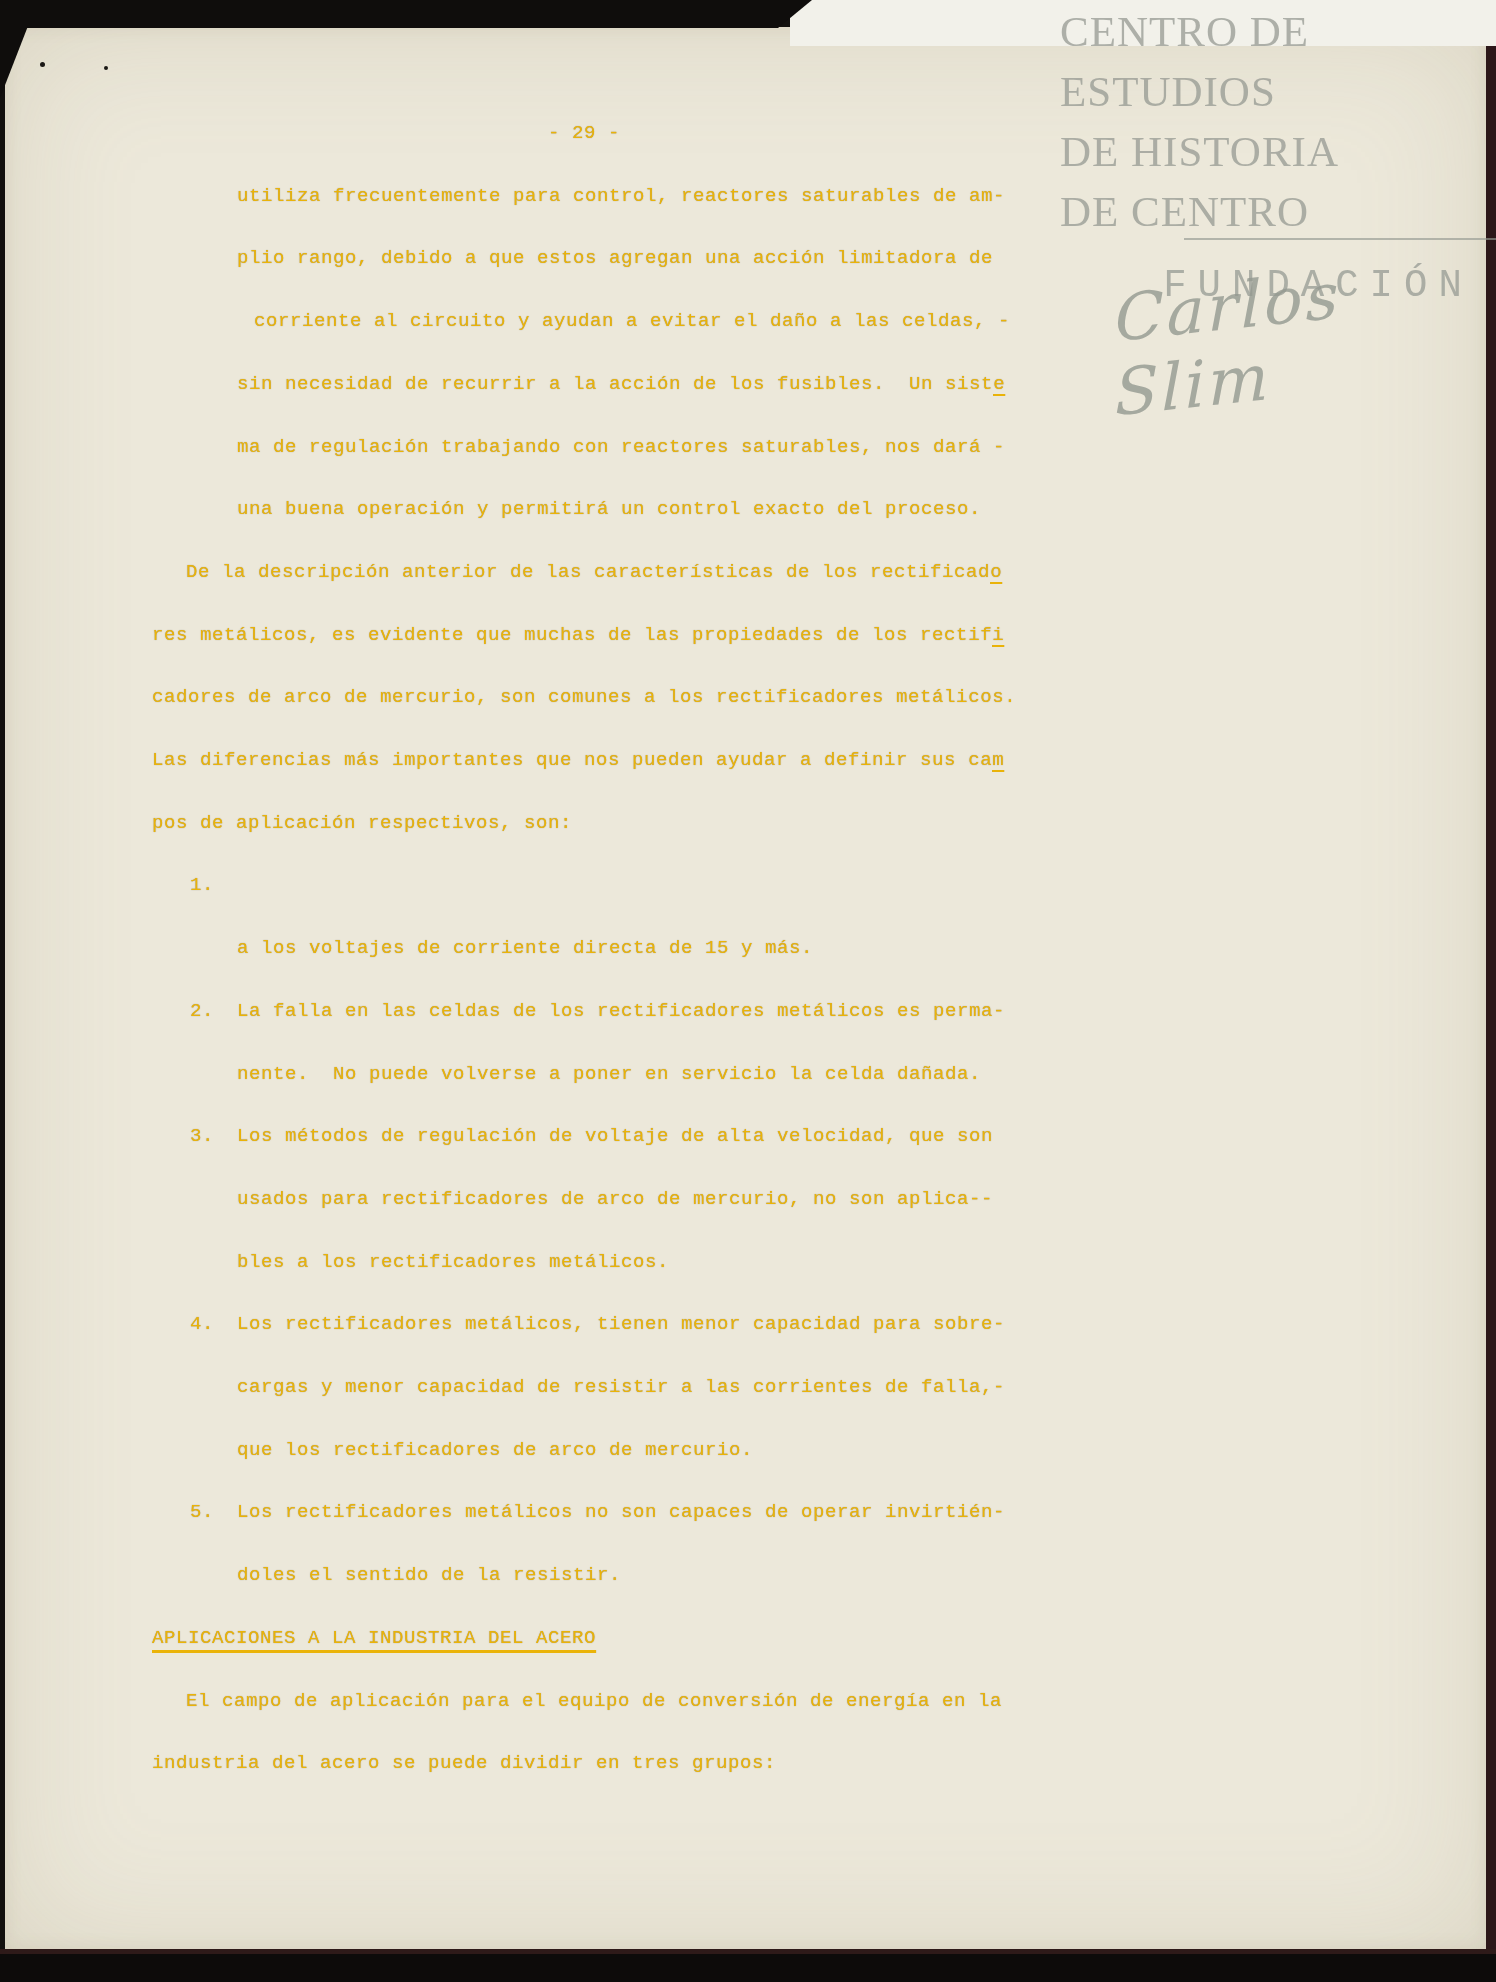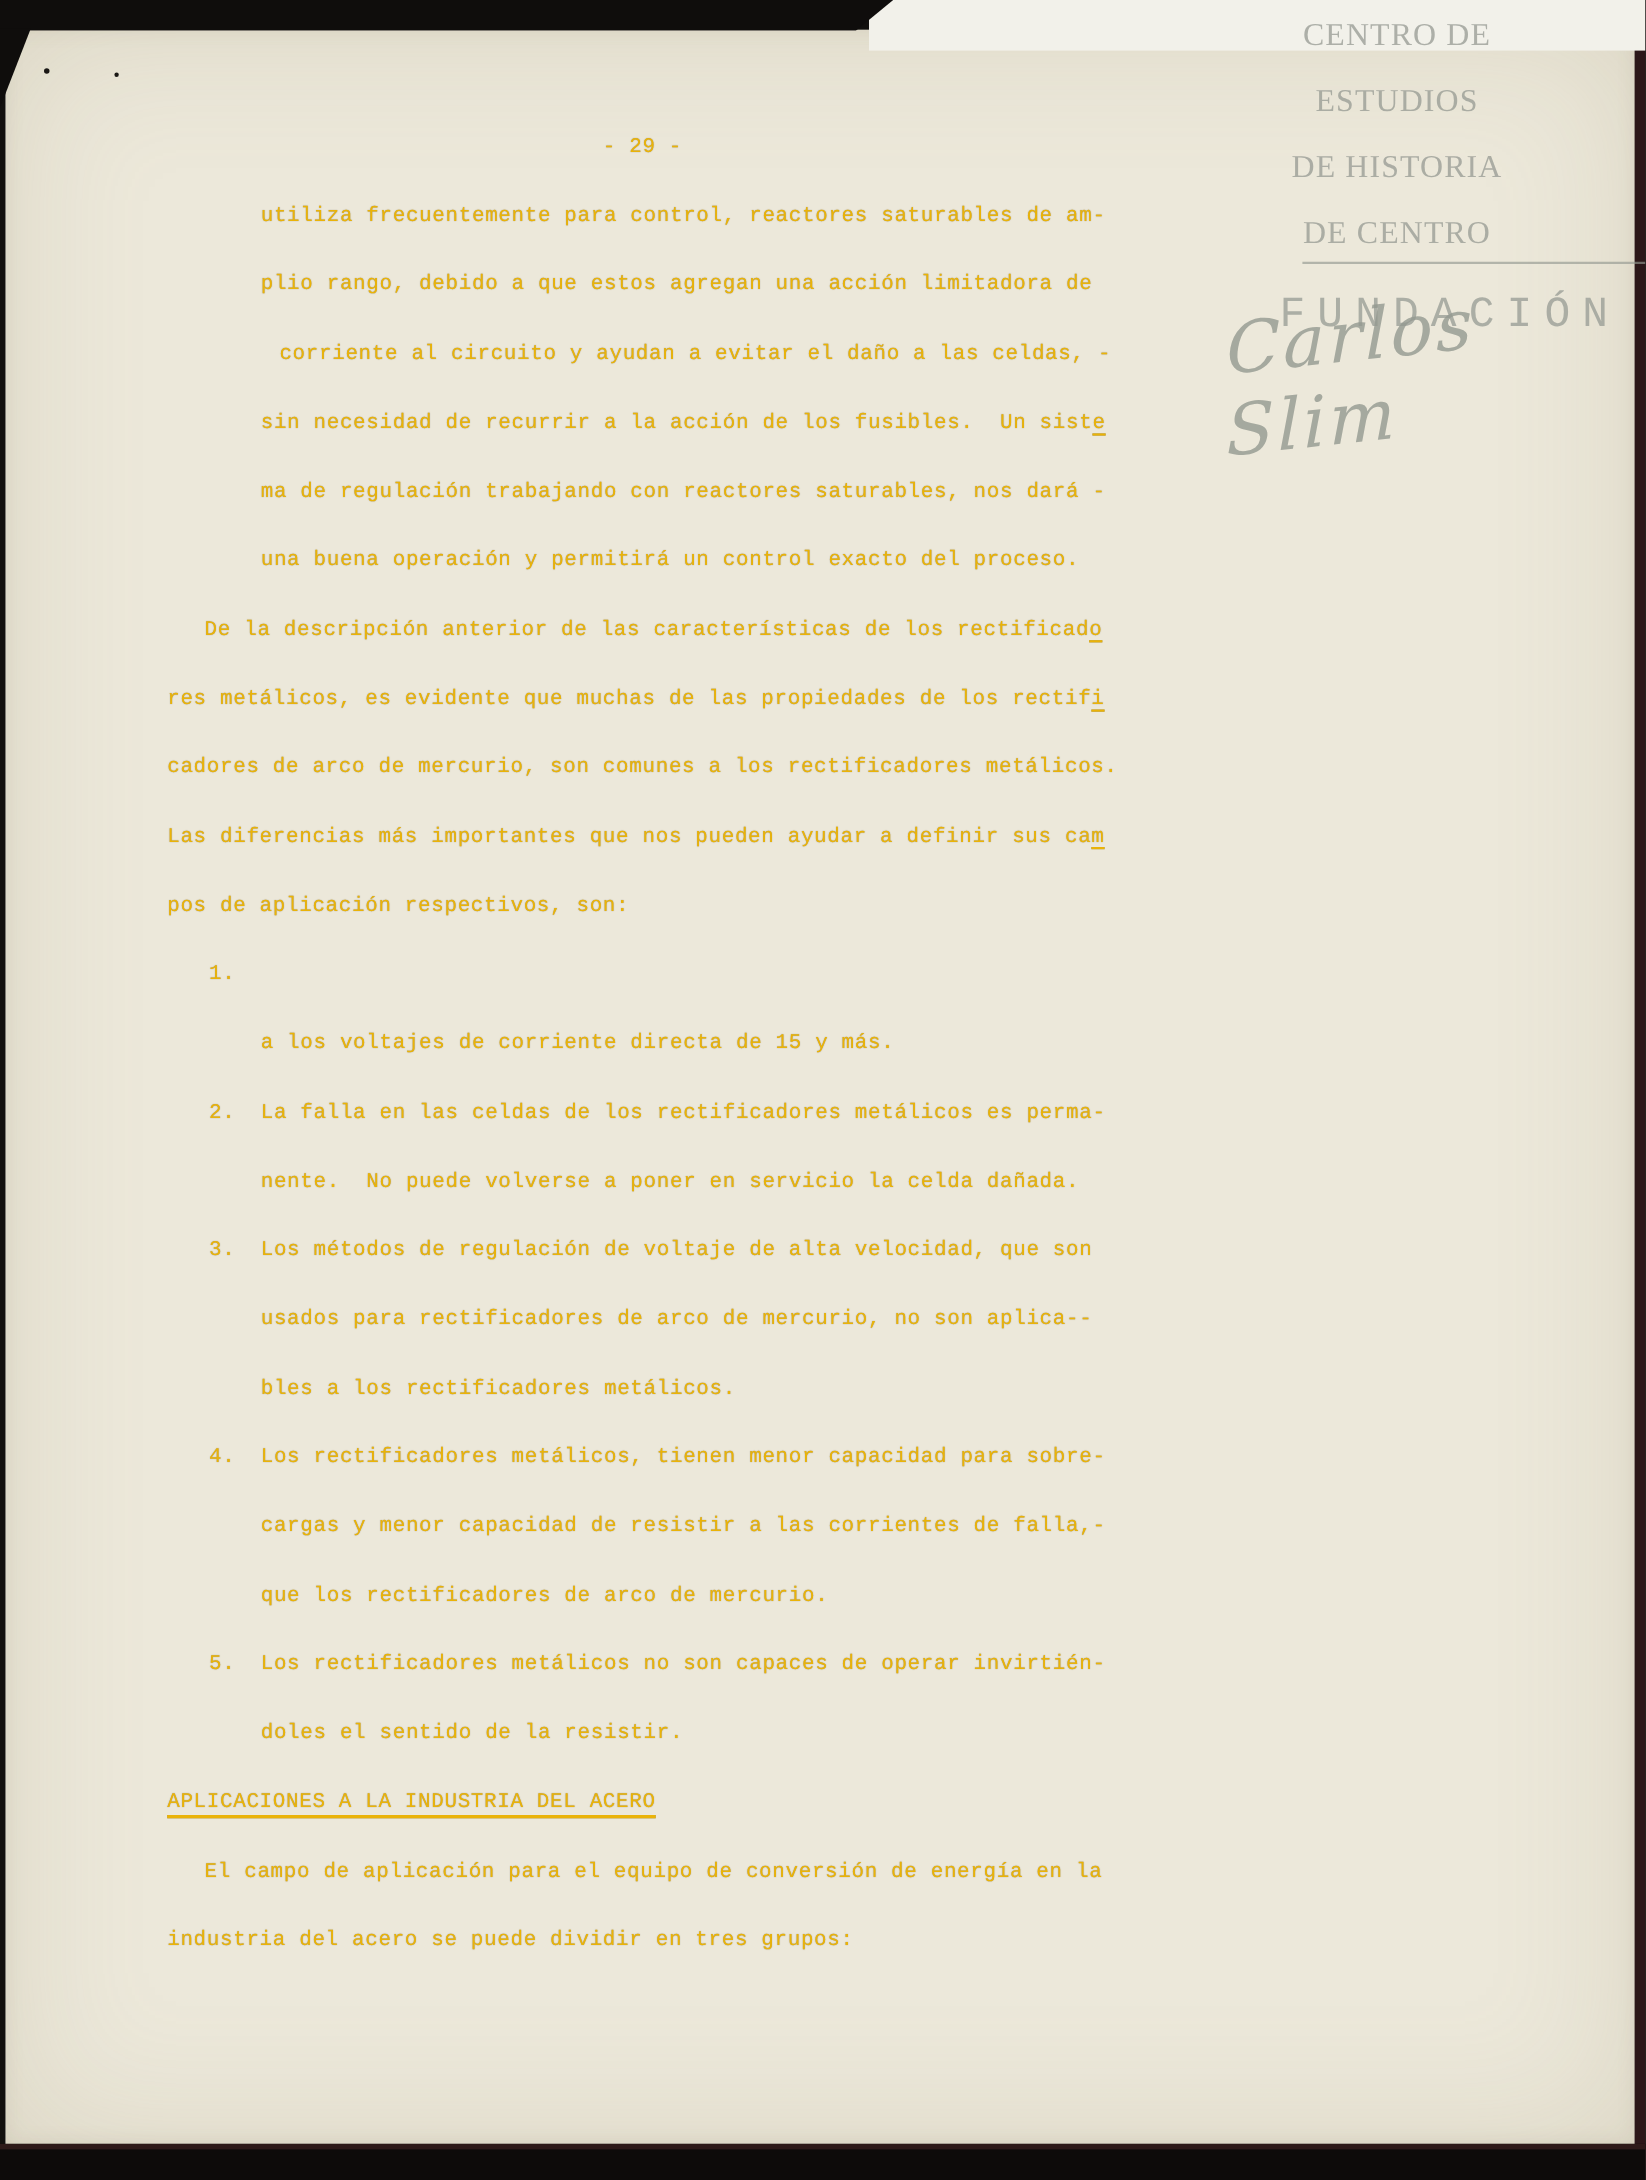--- a/index.html
+++ b/index.html
@@ -18,22 +18,22 @@
            clip-path:polygon(0 0,100% 0,0 100%);z-index:2;}
   .bar-bottom{position:absolute;left:0;top:1949px;width:1496px;height:33px;background:#0d0b0a;
            border-top:5px solid #2e1a19;box-sizing:border-box;z-index:2;}
   .speck{position:absolute;background:#1a1815;border-radius:50%;z-index:3;}
   
   .tl{position:absolute;white-space:pre;font-size:19px;letter-spacing:0.6px;color:#eab308;
       text-shadow:0 0 1px rgba(69,66,57,0.55);z-index:4;line-height:30px;}
   .uc{text-decoration:underline;text-decoration-thickness:2px;text-underline-offset:5px;}
   .hd{text-decoration:underline;text-decoration-thickness:3px;text-underline-offset:7px;}
   
-  .wm-serif{position:absolute;left:1060px;top:2px;width:420px;text-align:center;z-index:5;
-            font-family:"Liberation Serif",serif;font-size:29px;line-height:60px;letter-spacing:1px;
+  .wm-serif{position:absolute;left:1060px;top:2px;width:420px;z-index:5;
+            font-family:"Liberation Serif",serif;font-size:43px;line-height:60px;letter-spacing:1px;
             color:rgba(146,150,143,0.72);}
   .wm-rule{position:absolute;left:1184px;top:238px;width:312px;border-top:2px solid rgba(148,152,145,0.65);z-index:5;}
   .wm-fund{position:absolute;left:1140px;top:264px;width:356px;text-align:center;z-index:5;
            font-family:Liberation Mono, monospace;font-size:39px;letter-spacing:11px;
            color:rgba(155,159,151,0.8);}
   .wm-sig{position:absolute;left:1115px;top:282px;z-index:5;font-family:"DejaVu Serif",serif;
           font-style:italic;font-size:64px;letter-spacing:3px;color:rgba(148,152,144,0.8);
           transform:rotate(-6deg) skewX(-6deg);transform-origin:left center;}
 </style>
 </head>

